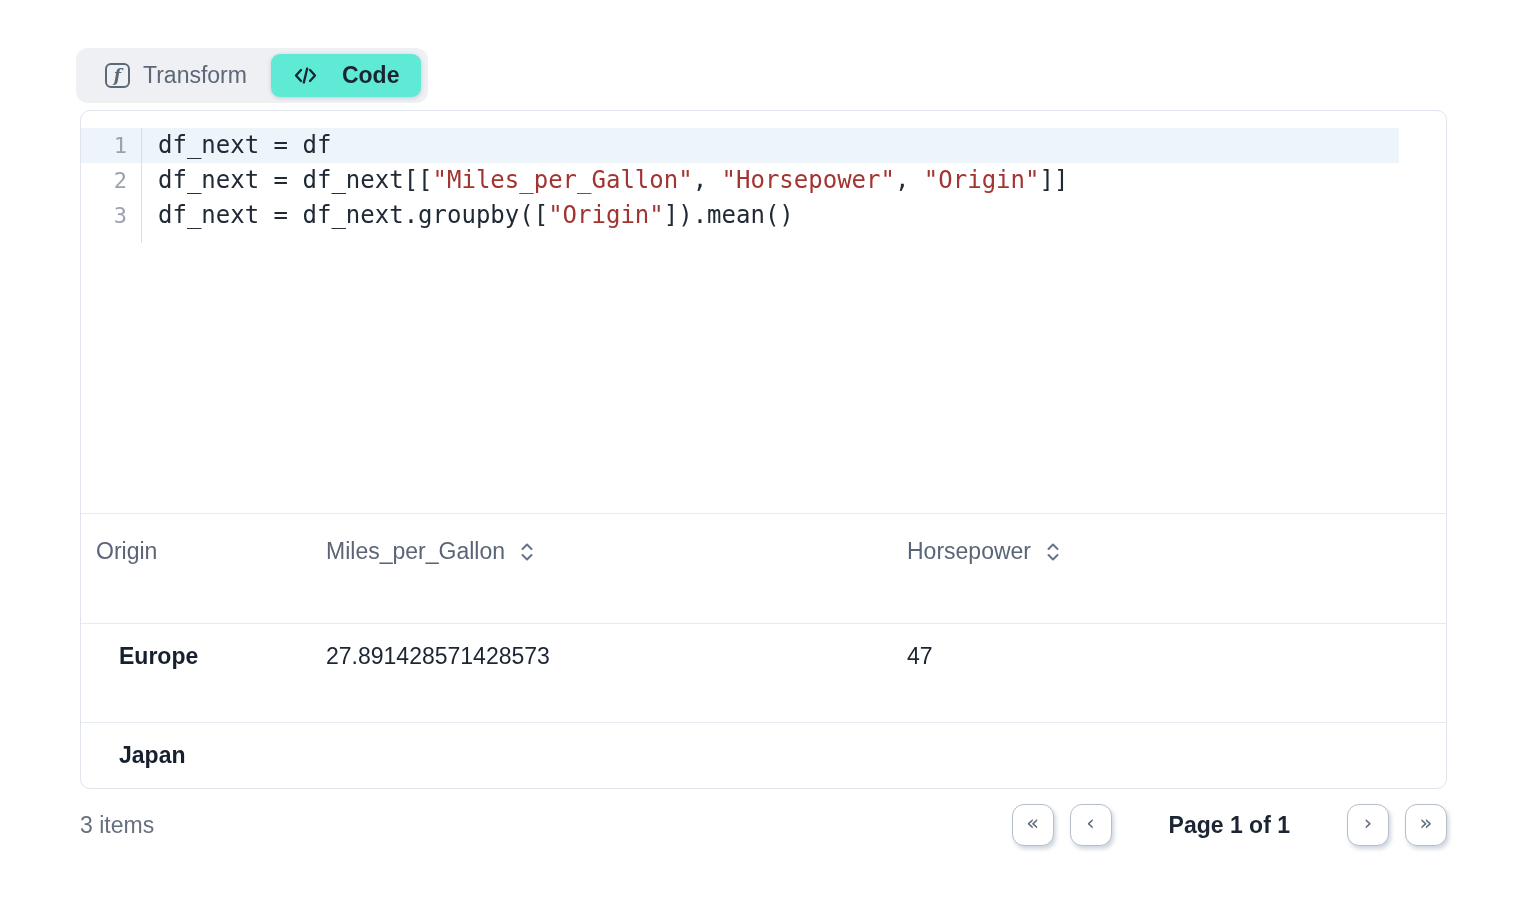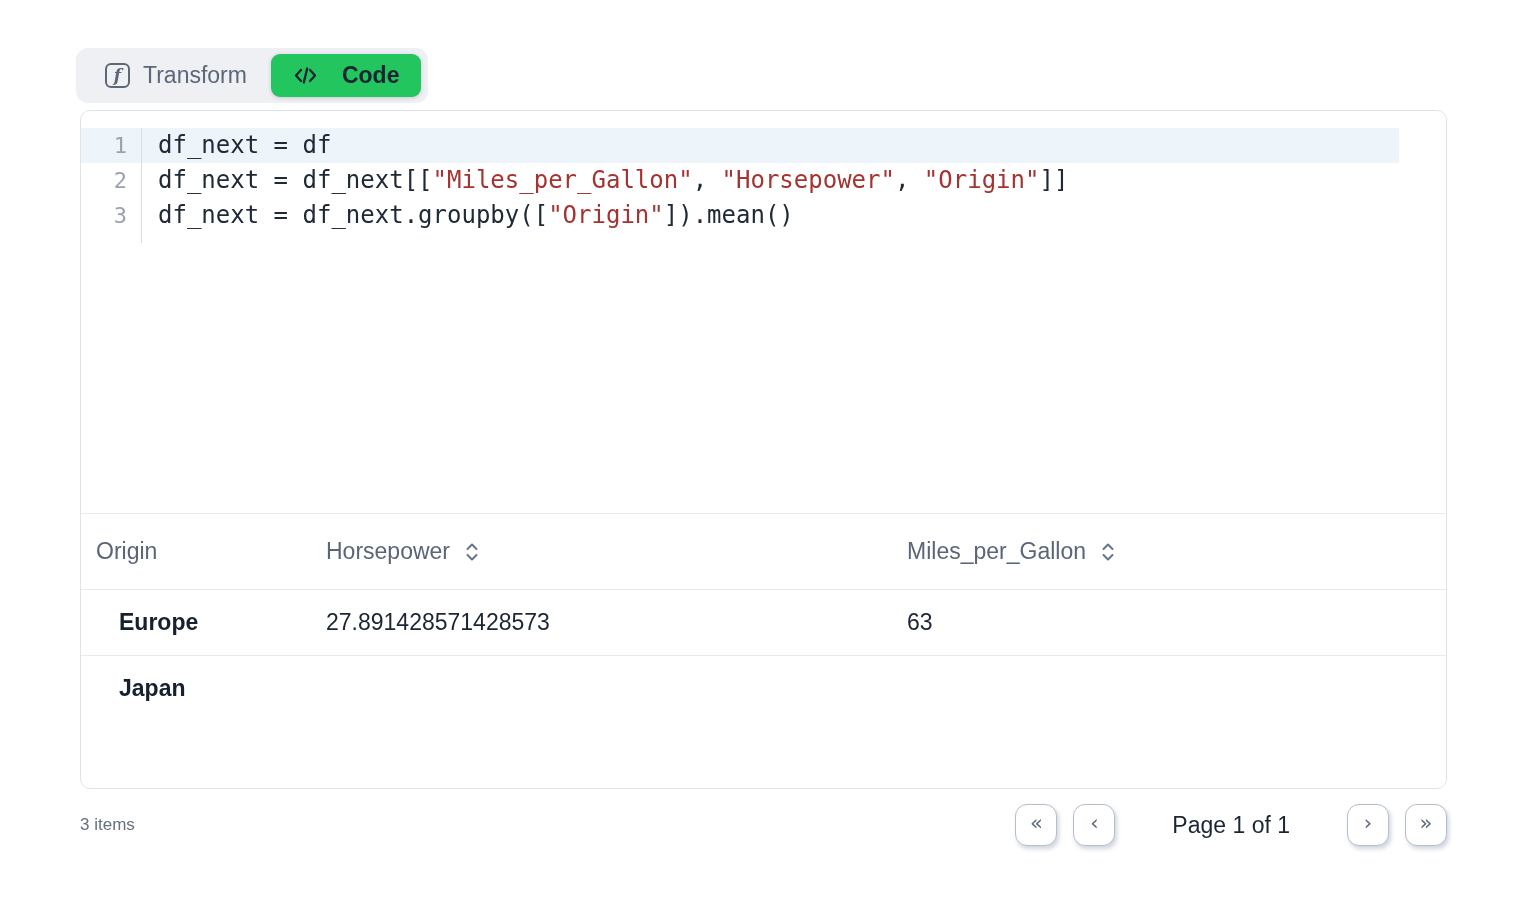--- a/index.html
+++ b/index.html
@@ -12,21 +12,21 @@
     display: flex; align-items: center; gap: 2px;
     background: #eef0f4; border-radius: 12px; padding: 6px 7px;
   }
   .toggle-btn {
     display: flex; align-items: center; gap: 13px; height: 43px;
     padding: 0 22px; border-radius: 9px; border: none; background: transparent;
     font-family: "Liberation Sans", sans-serif; font-size: 23px; cursor: pointer;
   }
   .toggle-btn.inactive { color: #5c6777; font-weight: 500; }
   .toggle-btn.active {
-    background: #22c55e; color: #1b2433; font-weight: 700;
+    background: #5eead4; color: #1b2433; font-weight: 700;
     box-shadow: 0 1px 4px rgba(27,36,51,0.18);
     gap: 24px;
   }
   .fn-icon-box {
     width: 25px; height: 25px; border: 2px solid #5c6777; border-radius: 6px;
     display: flex; align-items: center; justify-content: center;
     font-family: "DejaVu Serif", serif; font-style: italic; font-weight: 600;
     font-size: 17px; color: #5c6777; line-height: 1;
   }
   .code-icon { display: inline-flex; }
@@ -44,47 +44,47 @@
   .code-line.active { background: #edf4fa; }
   .gutter-cell {
     flex: 0 0 61px; text-align: right; padding-right: 14px;
     color: #9aa2ae; font-size: 22px; border-right: 1px solid #d9dfe8;
   }
   .line-text { padding-left: 16px; color: #202a37; white-space: pre; }
   .tok-str { color: #a23432; }
   .spacer-line { height: 10px; }
 
   
-  .data-table { flex: 1; display: flex; flex-direction: column; font-size: 23px; }
+  .data-table { flex: 1; display: flex; flex-direction: column; font-size: 23px; justify-content: space-between; }
   .t-row {
     display: grid; grid-template-columns: 230px 581px 1fr;
     align-items: center; padding-left: 15px; border-top: 1px solid #e7ebf1;
   }
   .t-head { height: 76px; color: #5a6577; font-size: 23px; }
   .t-body-row { height: 66px; color: #1b2533; }
   .cell-origin { font-weight: 700; color: #16202e; margin-left: 23px; }
   .head-cell { display: flex; align-items: center; gap: 14px; }
   .sort-icon { display: inline-flex; cursor: pointer; }
 
   
   .footer {
     position: absolute; left: 80px; top: 802px; width: 1367px; height: 46px;
     display: flex; align-items: center; justify-content: space-between;
   }
-  .items-count { color: #66707f; font-size: 17px; }
+  .items-count { color: #66707f; font-size: 23px; }
   .pager { display: flex; align-items: center; }
   .page-btn {
     width: 42px; height: 42px; border-radius: 12px; background: #ffffff;
     border: 1.5px solid #b6bec9; color: #5f6b7b; font-size: 21px;
     display: flex; align-items: center; justify-content: center; cursor: pointer;
     box-shadow: 2px 3px 4px rgba(148,163,184,0.45);
     font-family: "DejaVu Sans", sans-serif; line-height: 1; padding-bottom: 3px;
   }
   .page-btn + .page-btn { margin-left: 16px; }
-  .page-label { color: #1b2533; font-size: 23px; font-weight: 400; margin: 0 57px; }
+  .page-label { color: #1b2533; font-size: 23px; font-weight: 700; margin: 0 57px; }
 </style>
 </head>
 <body>
 
 <div class="stage">
 
   <div class="toggle-group">
     <button class="toggle-btn inactive">
       <span class="fn-icon-box">f</span>
       <span>Transform</span>
@@ -121,43 +121,43 @@
         <div class="line-text"></div>
       </div>
     </div>
 
     <div class="data-table">
       <div class="t-row t-head">
         <div class="head-cell">
           <span>Origin</span>
         </div>
         <div class="head-cell">
-          <span>Horsepower</span>
+          <span>Miles_per_Gallon</span>
           <span class="sort-icon">
             <svg width="16" height="22" viewBox="0 0 16 22" fill="none" stroke="#64748b" stroke-width="2" stroke-linecap="round" stroke-linejoin="round">
               <path d="M3.5 8 L8 3.5 L12.5 8"></path>
               <path d="M3.5 14 L8 18.5 L12.5 14"></path>
             </svg>
           </span>
         </div>
         <div class="head-cell">
-          <span>Miles_per_Gallon</span>
+          <span>Horsepower</span>
           <span class="sort-icon">
             <svg width="16" height="22" viewBox="0 0 16 22" fill="none" stroke="#64748b" stroke-width="2" stroke-linecap="round" stroke-linejoin="round">
               <path d="M3.5 8 L8 3.5 L12.5 8"></path>
               <path d="M3.5 14 L8 18.5 L12.5 14"></path>
             </svg>
           </span>
         </div>
       </div>
 
       <div class="t-row t-body-row">
         <div class="cell-origin">Europe</div>
         <div>27.891428571428573</div>
-        <div>63</div>
+        <div>47</div>
       </div>
       <div class="t-row t-body-row">
         <div class="cell-origin">Japan</div>
       </div>
     </div>
   </div>
 
   <div class="footer">
     <div class="items-count">3 items</div>
     <div class="pager">

